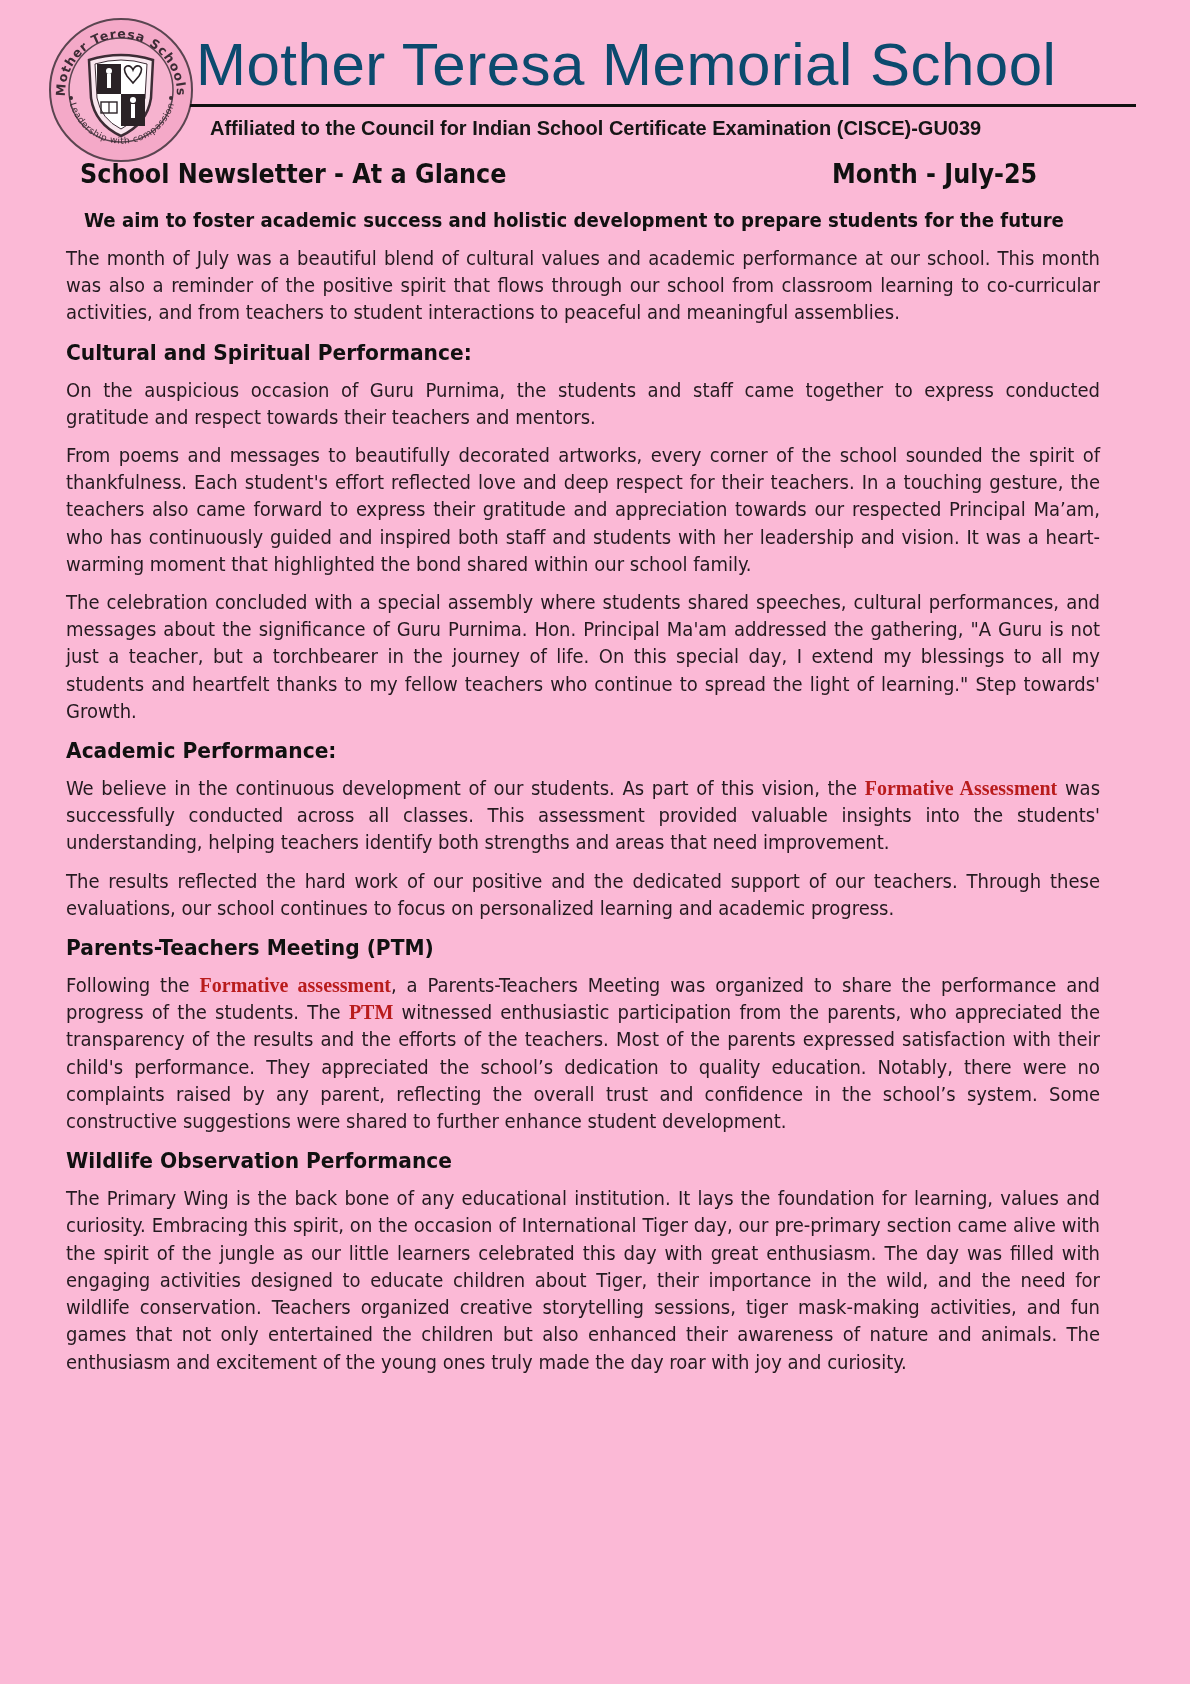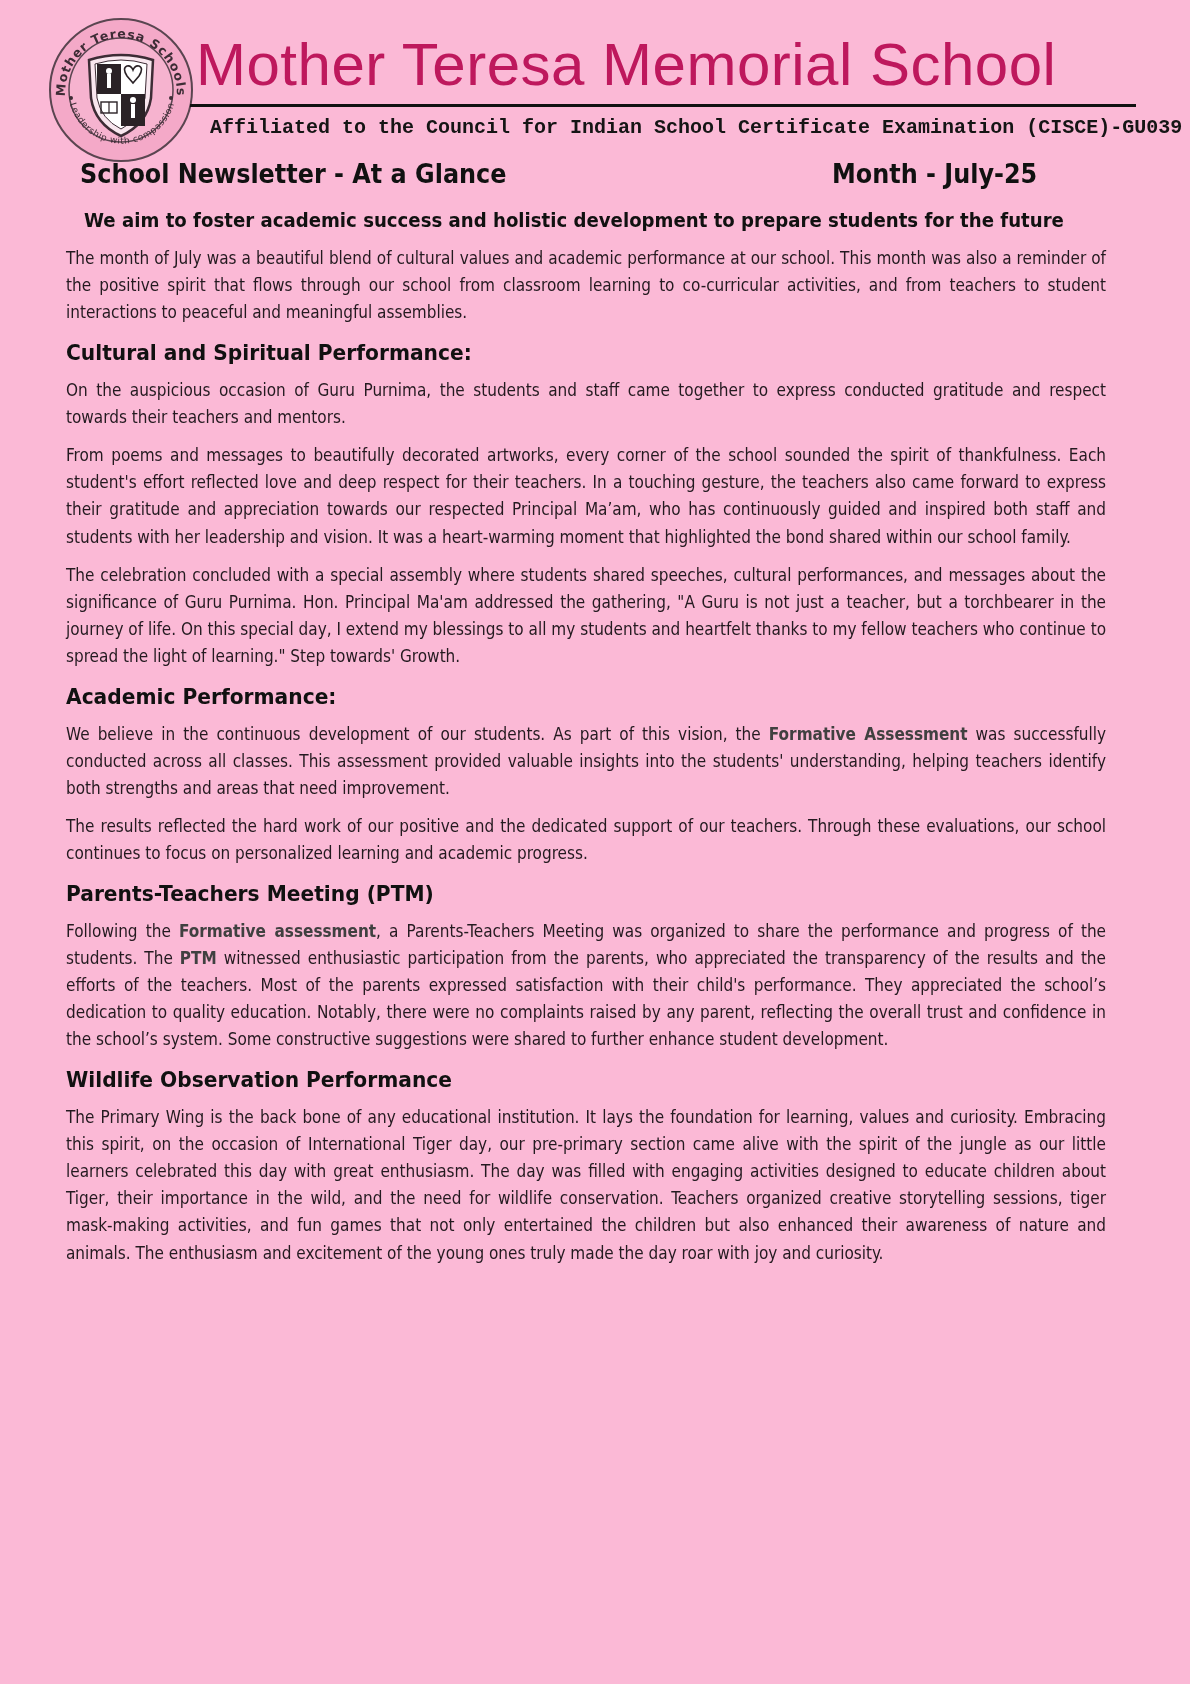--- a/index.html
+++ b/index.html
@@ -6,47 +6,47 @@
   body {
     width:1190px; height:1684px; background:#fbb9d6; overflow:hidden;
     font-family:"DejaVu Sans Condensed","DejaVu Sans","Liberation Sans",sans-serif;
     color:#1a1418; position:relative;
   }
   .page { position:absolute; left:0; top:0; width:1190px; height:1684px; }
   .logo { position:absolute; left:47px; top:16px; width:148px; height:148px; }
   .title {
     position:absolute; left:196px; top:24px; width:940px;
     font-family:"Liberation Sans",sans-serif; font-size:60px; line-height:82px;
-    color:#be185d; letter-spacing:0.5px; white-space:nowrap;
+    color:#0c4a6e; letter-spacing:0.5px; white-space:nowrap;
   }
   .rule { position:absolute; left:190px; top:104px; width:946px; height:3px; background:#111; }
   .affil {
-    position:absolute; left:210px; top:114px; font-family:Liberation Mono, monospace;
+    position:absolute; left:210px; top:114px; font-family:Liberation Sans, sans-serif;
     font-weight:bold; font-size:20px; line-height:28px; color:#151515; white-space:nowrap;
   }
   .subhead-left, .subhead-right {
     position:absolute; top:156px; font-family:"DejaVu Sans",sans-serif; font-weight:bold;
     font-size:26px; line-height:36px; color:#111; white-space:nowrap; transform:scaleX(0.92); transform-origin:left;
   }
   .subhead-left { left:80px; }
   .subhead-right { left:832px; }
   .tagline {
     position:absolute; left:84px; top:206px; font-family:"DejaVu Sans",sans-serif; font-weight:bold;
     font-size:19.5px; line-height:30px; color:#111; white-space:nowrap; transform:scaleX(0.93); transform-origin:left;
   }
   .content { position:absolute; left:66px; top:245px; width:1044px; }
   .para {
-    font-family:"DejaVu Sans Condensed","DejaVu Sans",sans-serif; font-size:17px; line-height:27.2px;
-    text-align:justify; margin:0 4px 11px 0; color:#241a20; letter-spacing:0;
+    font-family:"DejaVu Sans Condensed","DejaVu Sans",sans-serif; font-size:20px; line-height:27.2px;
+    text-align:justify; margin:0 10px 11px 0; color:#241a20; letter-spacing:0;
   }
   .heading {
     font-family:"DejaVu Sans",sans-serif; font-weight:bold; font-size:21.5px; line-height:30px;
     margin:4px 0 9px 0; color:#111; transform:scaleX(0.94); transform-origin:left;
   }
-  b { font-weight:bold; color:#404040; }
+  b { font-weight:bold; color:#b91c1c;font-family:Liberation Serif, serif; }
 </style>
 </head>
 <body>
 
 <div class="page">
 
   <div class="logo">
     <svg width="148" height="148" viewBox="0 0 148 148">
       <circle cx="74" cy="74" r="71" fill="#f4a9c8" stroke="#5a4550" stroke-width="2"></circle>
       <circle cx="74" cy="74" r="52" fill="#f6b3cf" stroke="#5a4550" stroke-width="1.5"></circle>

